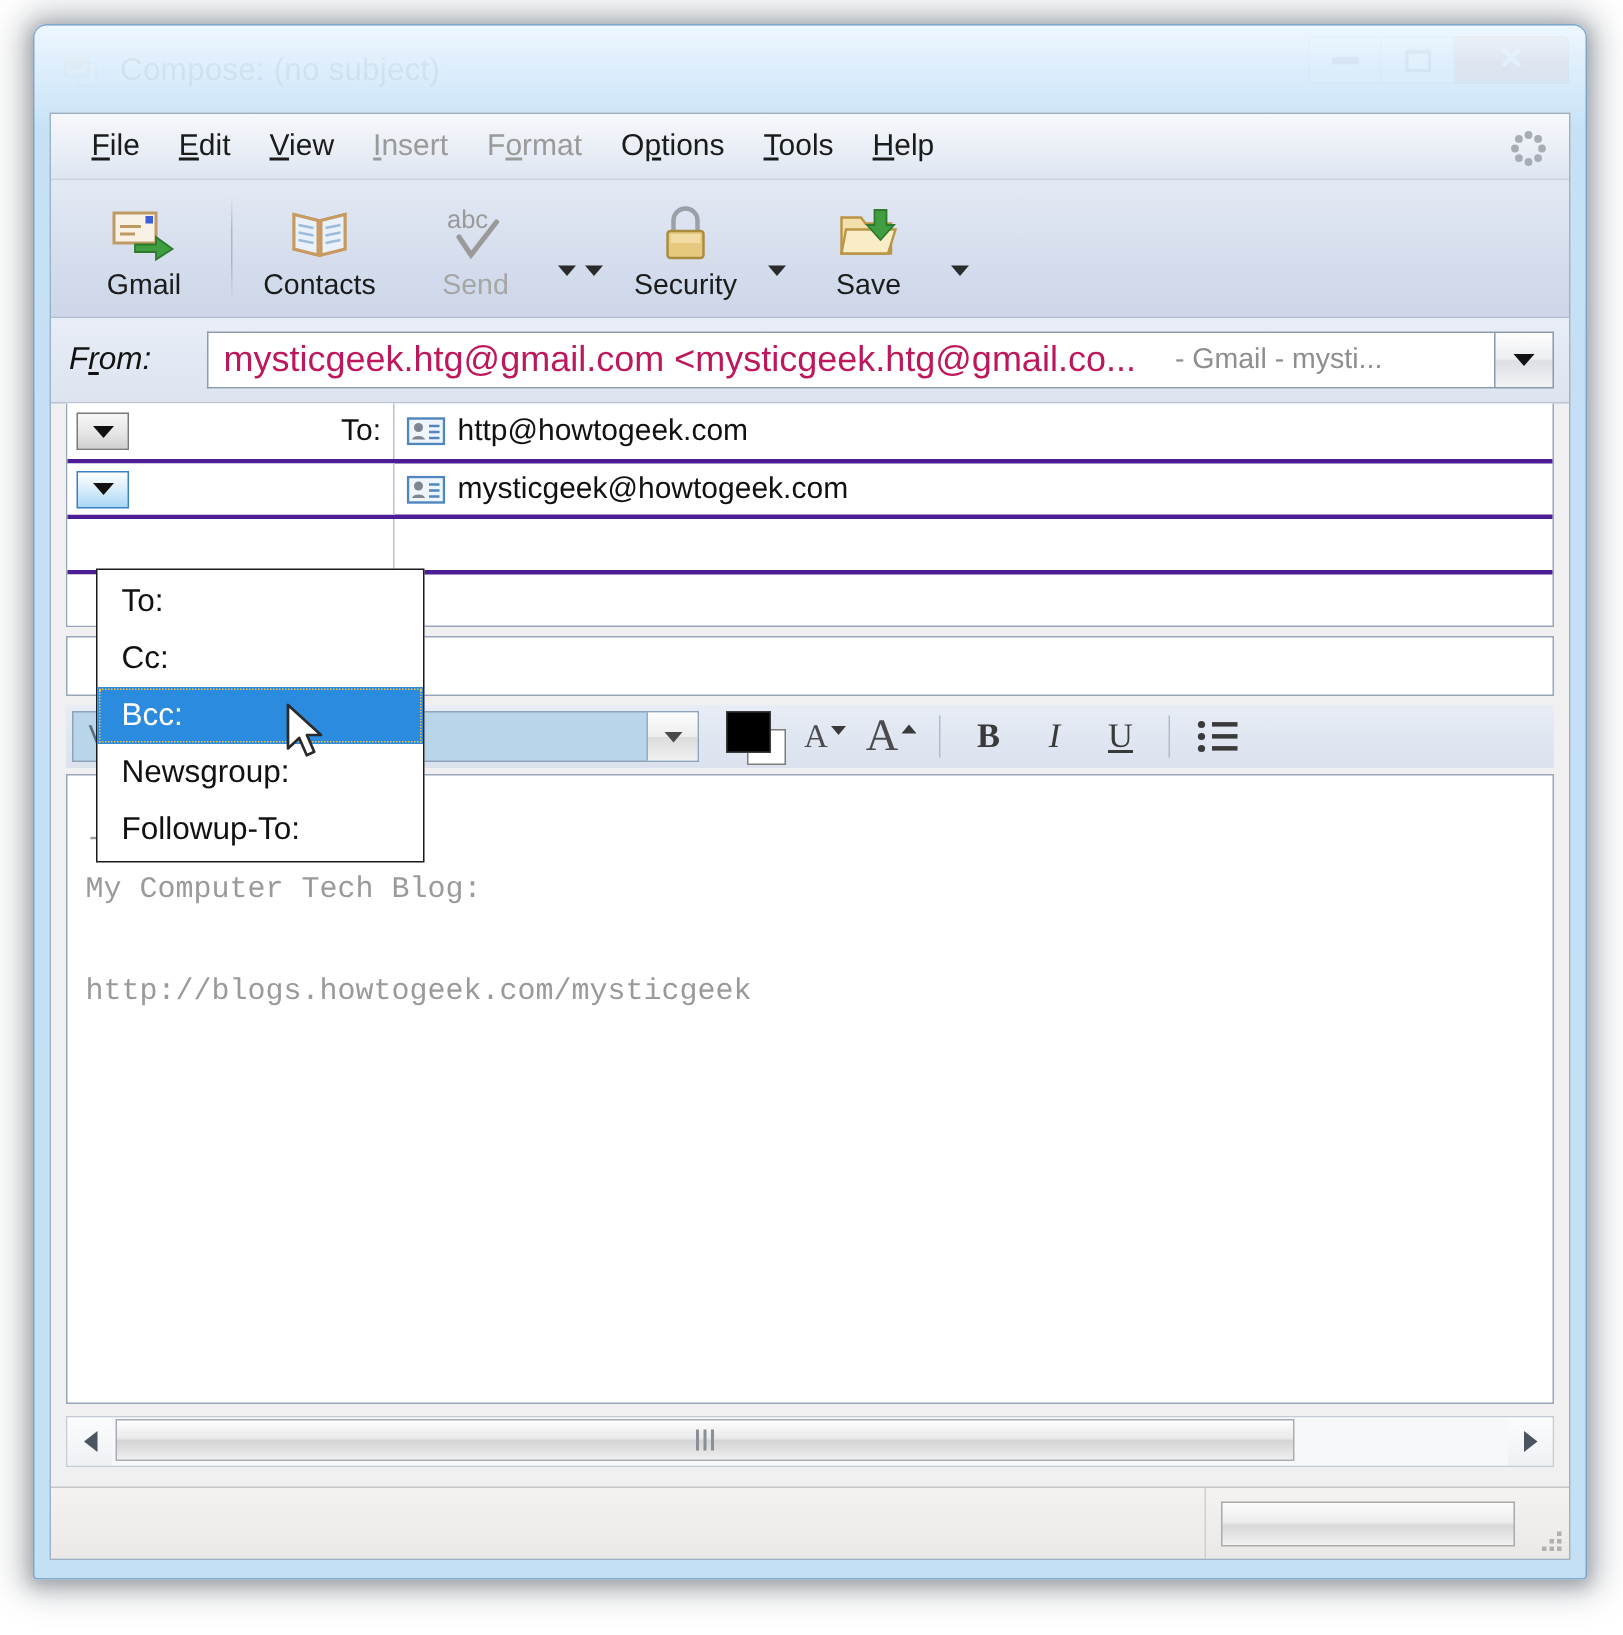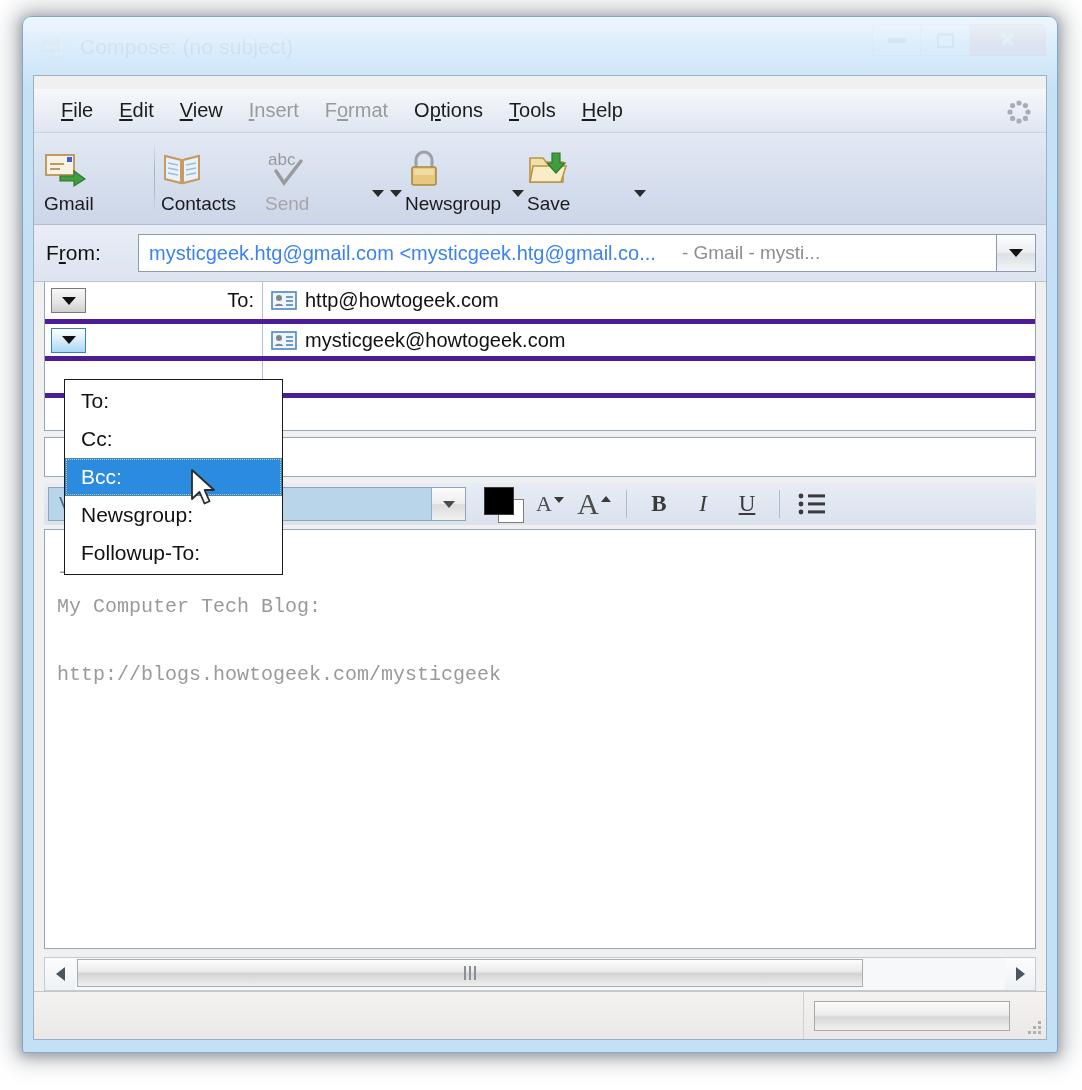--- a/index.html
+++ b/index.html
@@ -88,21 +88,20 @@
   }
 
   
   #menubar {
     position: relative;
     height: 44px;
     background: linear-gradient(180deg,#f6f8fb 0%,#e9eef6 55%,#dfe6f1 100%);
     border-bottom: 1px solid #c7d3e2;
     display: flex; align-items: center;
     padding-left: 14px;
-    margin-top: 13px;
   }
   .menu-item {
     font-size: 20px; color: #1b1b1b;
     padding: 2px 13px; white-space: nowrap;
   }
   .menu-item.disabled { color: #9a9a9a; }
   .menu-item u { text-decoration: underline; text-underline-offset: 2px; }
   #throbber {
     position: absolute; right: 14px; top: 10px;
     width: 26px; height: 26px;
@@ -113,21 +112,21 @@
     position: relative;
     height: 92px;
     background: linear-gradient(180deg,#e3e9f4 0%,#d7dfee 50%,#ccd6e8 100%);
     border-bottom: 1px solid #aebdd1;
     display: flex; align-items: flex-start;
     padding: 8px 0 0 10px;
   }
   .tb-btn {
     width: 104px; height: 78px;
     display: flex; flex-direction: column;
-    align-items: flex-start; justify-content: flex-start;
+    align-items: center; justify-content: flex-start;
     padding-top: 6px;
     position: relative;
   }
   .tb-btn .tb-ico { height: 44px; display:flex; align-items:center; justify-content:center; }
   .tb-btn .tb-lbl { font-size: 19px; color:#1b1b1b; margin-top: 2px; }
   .tb-btn.disabled .tb-lbl { color:#a6a6a6; }
   .tb-sep { width:1px; height:70px; margin: 2px 6px 0 6px;
             background: linear-gradient(180deg,rgba(255,255,255,0) 0%,#a9b6c9 35%,#a9b6c9 65%,rgba(255,255,255,0) 100%); }
   .tb-arrow {
     width: 18px; height: 78px; display:flex; align-items:center; justify-content:center;
@@ -136,49 +135,49 @@
   .tb-arrow i { width:0;height:0;border-left:6px solid transparent;border-right:6px solid transparent;border-top:7px solid #2a2a2a;display:block;}
 
   
   #fromrow {
     height: 57px;
     background: linear-gradient(180deg,#e8edf6 0%,#dde4f0 100%);
     display: flex; align-items: center;
     padding: 0 10px 0 12px;
     border-bottom: 1px solid #b9c5d7;
   }
-  #from-label { font-size: 21px; color:#111; width: 92px; }
+  #from-label { font-size: 21px; color:#111; width: 92px; font-style: italic; }
   #from-field {
     flex: 1; height: 38px;
     background: #ffffff;
     border: 1px solid #8b9aad;
     border-right: none;
     display: flex; align-items: center;
     padding: 0 8px 0 10px;
     overflow: hidden;
   }
-  #from-value { font-size: 20px; color:#3b82f6; white-space: nowrap; }
+  #from-value { font-size: 24px; color:#be185d; white-space: nowrap; }
   #from-account { font-size: 19px; color:#8e8e8e; margin-left: 26px; white-space: nowrap;}
   #from-dropbtn {
     width: 40px; height: 38px;
     border: 1px solid #8b9aad;
     background: linear-gradient(180deg,#fdfdfd 0%,#eceef1 48%,#dcdfe4 52%,#f2f4f6 100%);
     display:flex;align-items:center;justify-content:center;
   }
   #from-dropbtn i { width:0;height:0;border-left:7px solid transparent;border-right:7px solid transparent;border-top:8px solid #111;}
 
   
   #addr-block {
     margin: 0 10px 0 10px;
     background: #fff;
     border: 1px solid #97a6ba;
     border-top: none;
   }
   .addr-row { display: flex; height: 37px; }
-  .addr-row + .addr-row { border-top: 5px solid #4c1d95; }
+  .addr-row + .addr-row { border-top: 3px solid #4c1d95; }
   .addr-type {
     width: 218px; display: flex; align-items: center;
     justify-content: space-between;
     padding: 0 8px 0 6px;
     border-right: 1px solid #b7bfd6;
     background: #fff;
   }
   .typebtn {
     width: 35px; height: 25px;
     border: 1px solid #7a7a7a;
@@ -433,21 +432,21 @@
         </div>
 
       <div class="tb-btn">
         <span class="tb-ico">
           <svg width="38" height="42" viewBox="0 0 38 42">
             <path d="M11 19 L11 12 A8 8 0 0 1 27 12 L27 19" fill="none" stroke="#9aa0a8" stroke-width="3"></path>
             <rect x="7" y="19" width="24" height="18" rx="2" fill="#e6c97e" stroke="#a98b3d" stroke-width="1.6"></rect>
             <rect x="9" y="21" width="20" height="6" fill="#f2e0ab" opacity="0.8"></rect>
           </svg>
         </span>
-        <span class="tb-lbl">Newsgroup</span>
+        <span class="tb-lbl">Security</span>
       </div>
       <div class="tb-arrow">
           <i></i>
         </div>
 
       <div class="tb-btn">
         <span class="tb-ico">
           <svg width="42" height="40" viewBox="0 0 42 40">
             <path d="M3 9 L16 9 L19 13 L36 13 L36 33 L3 33 Z" fill="#f3dfa9" stroke="#b99545" stroke-width="1.6"></path>
             <path d="M6 17 L39 17 L34 33 L3 33 Z" fill="#f8edc6" stroke="#b99545" stroke-width="1.6"></path>

